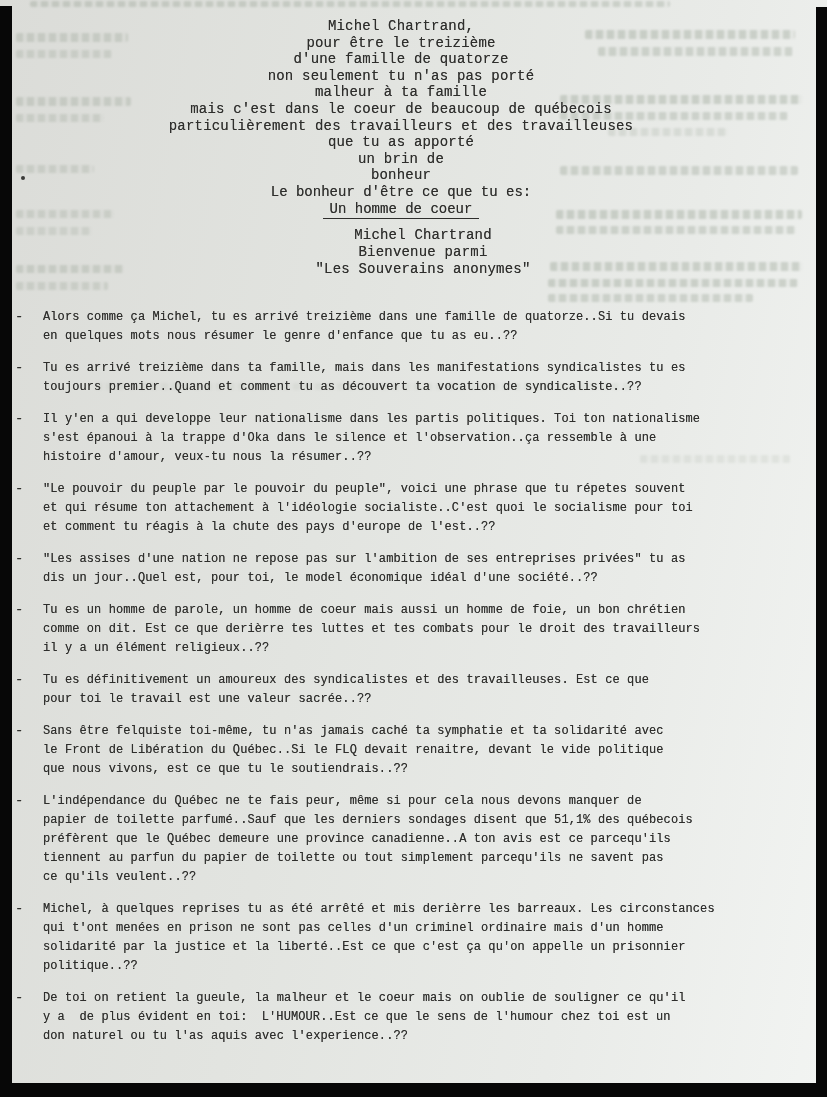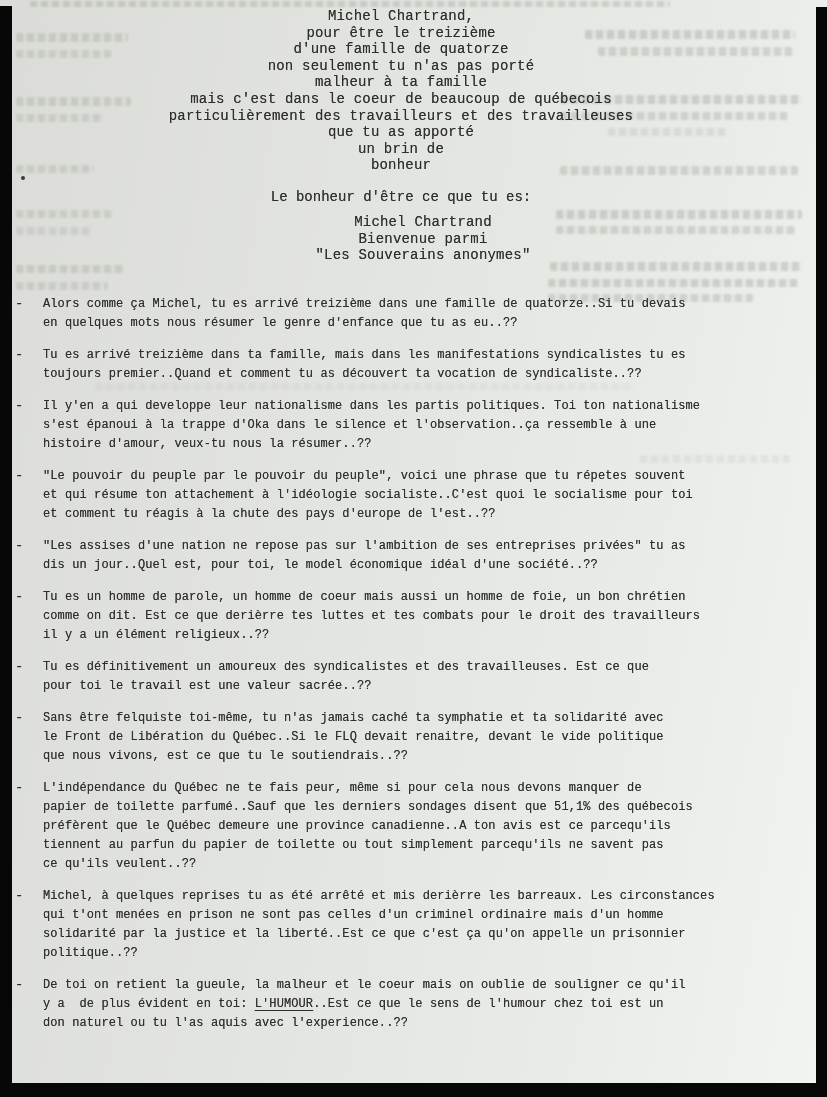--- a/index.html
+++ b/index.html
@@ -25,29 +25,29 @@
     background: repeating-linear-gradient(90deg,
       rgba(118,132,114,0.55) 0 7px,
       rgba(118,132,114,0.10) 7px 11px);
     border-radius: 2px;
     z-index: 1;
   }
   .speck { position: absolute; width: 4px; height: 4px; background: #3a3a38; border-radius: 50%; z-index: 2; }
 
   .content { position: absolute; left: 12px; top: 0; width: 804px; z-index: 10; }
 
-  .header-block { width: 778px; text-align: center; padding-top: 8px; }
+  .header-block { width: 778px; text-align: center; padding-top: 18px; }
   .poem {
     white-space: pre-wrap;
     font-size: 14px;
     line-height: 16.6px;
     letter-spacing: 0.2px;
     text-shadow: 0 0 0.5px rgba(46,46,44,0.65);
   }
-  .intro { margin-top: 15px; font-size: 14px; line-height: 17px; text-shadow: 0 0 0.5px rgba(46,46,44,0.65); }
+  .intro { font-size: 14px; line-height: 17px; text-shadow: 0 0 0.5px rgba(46,46,44,0.65); }
   .uline {
     display: inline-block;
     border-bottom: 1.6px solid #2e2e2c;
     padding: 0 7px 1px 7px;
     line-height: 15.4px;
   }
   .closing { margin-top: 8px; margin-left: 44px; }
 
   .questions { margin-top: 31px; }
   .q { display: flex; margin-bottom: 13px; }
@@ -60,21 +60,21 @@
     text-shadow: 0 0 0.5px rgba(46,46,44,0.65);
   }
   .q-text {
     flex: 1;
     white-space: pre-wrap;
     font-size: 12px;
     line-height: 19px;
     letter-spacing: 0.1px;
     text-shadow: 0 0 0.5px rgba(46,46,44,0.65);
   }
-  .q-underline { text-decoration: underline; text-underline-offset: 3px; }
+  .q-underline { text-underline-offset: 3px; margin-left: 7px; }
 </style>
 </head>
 <body>
 
 <div class="canvas">
 
   <div class="g" style="left:30px;  top:1px;   width:640px; height:6px; opacity:.45"></div>
   <div class="g" style="left:585px; top:30px;  width:210px; height:9px; opacity:.50"></div>
   <div class="g" style="left:598px; top:47px;  width:195px; height:9px; opacity:.45"></div>
   <div class="g" style="left:560px; top:95px;  width:242px; height:9px; opacity:.50"></div>
@@ -107,20 +107,21 @@
 d'une famille de quatorze
 non seulement tu n'as pas porté
 malheur à ta famille
 mais c'est dans le coeur de beaucoup de québecois
 particulièrement des travailleurs et des travailleuses
 que tu as apporté
 un brin de
 bonheur</div>
       <div class="intro">
         <div>Le bonheur d'être ce que tu es:</div>
+        <div><span class="uline">Un homme de coeur</span></div>
       </div>
       <div class="poem closing">Michel Chartrand
 Bienvenue parmi
 "Les Souverains anonymes"</div>
     </div>
 
     <div class="questions">
 
       <div class="q">
         <span class="q-bullet">-</span>

